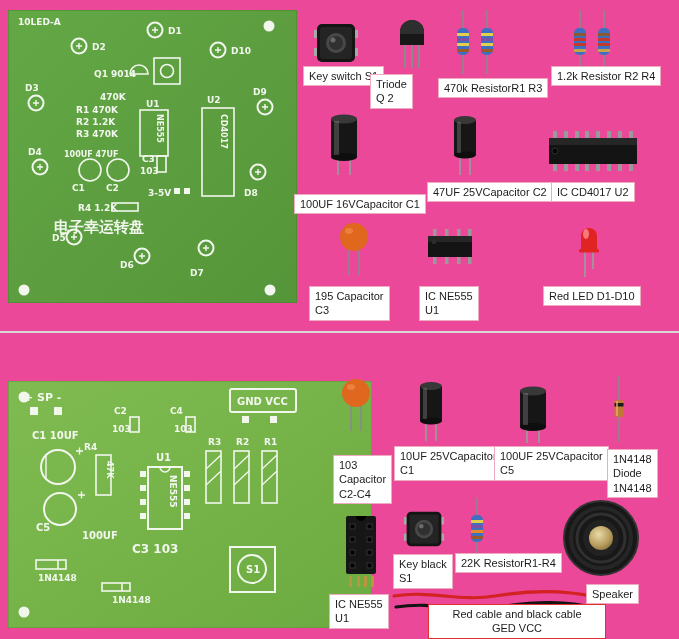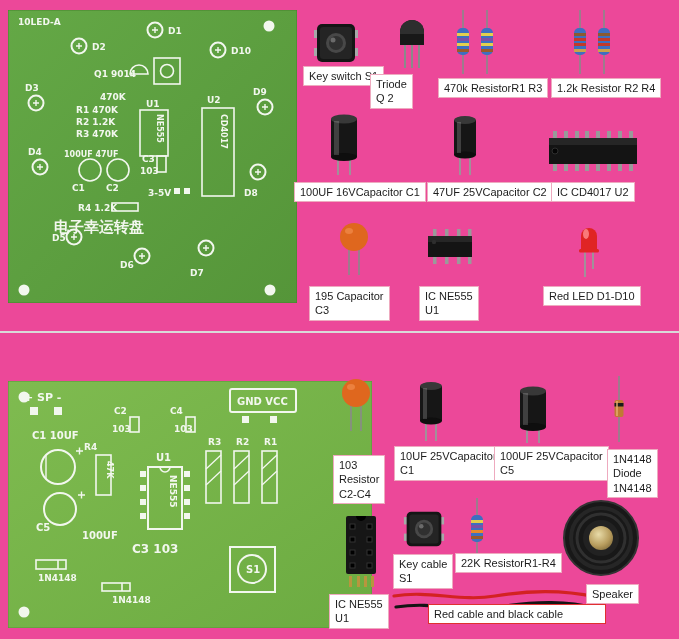--- a/index.html
+++ b/index.html
@@ -3,21 +3,21 @@
 <meta charset="utf-8">
 <style>
   *{margin:0;padding:0;box-sizing:border-box}
   body{background:#ffffff;font-family:"Liberation Sans","DejaVu Sans",sans-serif}
   .canvas{position:relative;width:679px;height:639px;background:#ec4899;overflow:hidden}
   .divider{position:absolute;left:0;width:679px;height:2px;background:#d9d9d9}
   .part{position:absolute}
   .pcb{position:absolute;display:block}
   .label{position:absolute;background:#ffffff;border:1px solid #eeaabf;padding:2px 5px;
          font-size:11px;line-height:1.3;color:#1c1c1c;white-space:nowrap}
-  .label.red{border-color:#e03030;text-align:left}
+  .label.red{border-color:#e03030;text-align:center}
   .label .ln{white-space:nowrap}
   .silk{font-weight:bold;fill:#f2f7ee;font-family:"DejaVu Sans",sans-serif}
   .cnsilk{font-weight:bold;fill:#f2f7ee;font-family:sans-serif}
   .s8{font-size:8px}.s9{font-size:9px}.s10{font-size:10px}.s11{font-size:11px}.s12{font-size:12px}.s15{font-size:15px}
   .fp{fill:none;stroke:#f2f7ee;stroke-width:1.6}
   .fp2{fill:none;stroke:#f2f7ee;stroke-width:2}
   .pad{fill:#f2f7ee}
 </style>
 </head>
 <body>
@@ -241,24 +241,24 @@
     <div class="label" style="left:303px;top:66px">
       <span>Key switch S1</span>
     </div>
     <div class="label" style="left:370px;top:74px">
       <div class="ln">Triode</div>
       <div class="ln">Q 2</div>
     </div>
     <div class="label" style="left:438px;top:78px">
       <span>470k ResistorR1 R3</span>
     </div>
-    <div class="label" style="left:551px;top:78px">
+    <div class="label" style="left:551px;top:66px">
       <span>1.2k Resistor R2 R4</span>
     </div>
-    <div class="label" style="left:294px;top:182px">
+    <div class="label" style="left:294px;top:194px">
       <span>100UF 16VCapacitor  C1</span>
     </div>
     <div class="label" style="left:427px;top:182px">
       <span>47UF 25VCapacitor  C2</span>
     </div>
     <div class="label" style="left:551px;top:182px">
       <span>IC CD4017  U2</span>
     </div>
     <div class="label" style="left:309px;top:286px">
       <div class="ln">195 Capacitor</div>
@@ -464,48 +464,49 @@
       <circle cx="40" cy="38" r="12" fill="url(#spkgrad)"></circle>
     </svg>
 
     <svg class="part" style="left:390px;top:588px" width="210" height="28" viewBox="0 0 210 28">
       <path d="M4 8 C 40 2, 70 14, 105 8 S 175 2, 206 9" stroke="#d32222" stroke-width="3.2" fill="none" stroke-linecap="round"></path>
       <path d="M6 19 C 45 13, 75 25, 110 19 S 180 13, 204 20" stroke="#141414" stroke-width="3.2" fill="none" stroke-linecap="round"></path>
     </svg>
 
     <div class="label" style="left:333px;top:455px">
       <div class="ln">103</div>
-      <div class="ln">Resistor</div>
+      <div class="ln">Capacitor</div>
       <div class="ln">C2-C4</div>
     </div>
     <div class="label" style="left:394px;top:446px">
       <div class="ln">10UF 25VCapacitor</div>
       <div class="ln">C1</div>
     </div>
     <div class="label" style="left:494px;top:446px">
       <div class="ln">100UF 25VCapacitor</div>
       <div class="ln">C5</div>
     </div>
     <div class="label" style="left:607px;top:449px">
       <div class="ln">1N4148</div>
       <div class="ln">Diode</div>
       <div class="ln">1N4148</div>
     </div>
     <div class="label" style="left:329px;top:594px">
       <div class="ln">IC NE555</div>
       <div class="ln">U1</div>
     </div>
     <div class="label" style="left:393px;top:554px">
-      <div class="ln">Key cable</div>
+      <div class="ln">Key black</div>
       <div class="ln">S1</div>
     </div>
     <div class="label" style="left:455px;top:553px">
       <span>22K ResistorR1-R4</span>
     </div>
     <div class="label" style="left:586px;top:584px">
       <span>Speaker</span>
     </div>
     <div class="label red" style="left:428px;top:604px;width:178px">
       <div class="ln">Red cable and black cable</div>
+      <div class="ln">GED  VCC</div>
     </div>
   </div>
 
 </div>
 
 </body></html>

